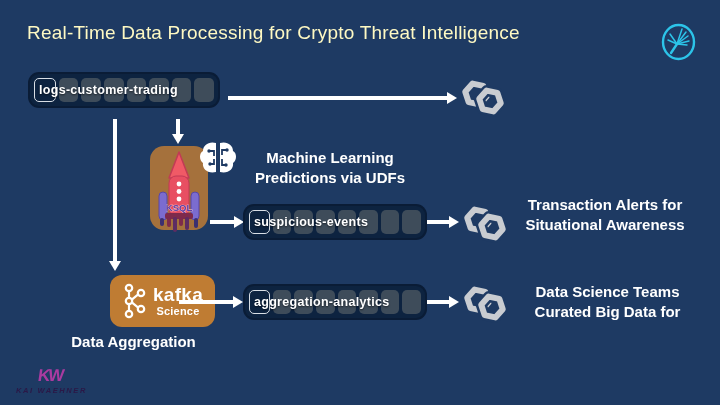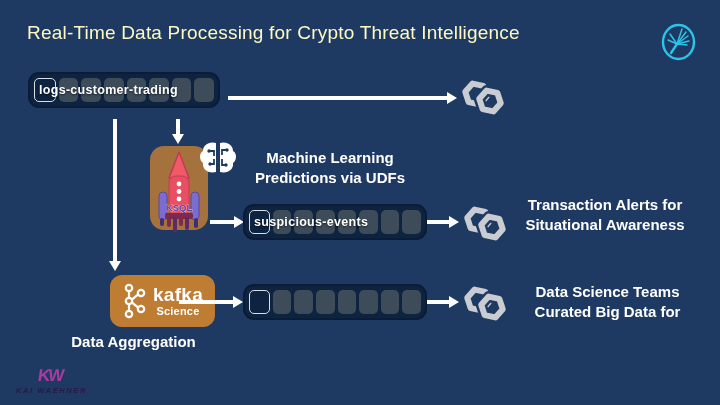--- a/index.html
+++ b/index.html
@@ -237,20 +237,21 @@
     <div class="segs">
         <div class="seg seg-first"></div>
         <div class="seg"></div>
         <div class="seg"></div>
         <div class="seg"></div>
         <div class="seg"></div>
         <div class="seg"></div>
         <div class="seg"></div>
         <div class="seg"></div>
       </div>
+    <span class="topic-label">aggregation-analytics</span>
   </div>
 
   <div class="arr-h" style="left:427px;top:300px;width:22px;"></div>
 
   <div style="position:absolute;left:461px;top:284px;">
     <svg width="48" height="40" viewBox="0 0 48 40">
       <g transform="translate(17,16) rotate(12)">
         <polygon points="-11,0 -5.5,-9.5 5.5,-9.5 11,0 5.5,9.5 -5.5,9.5" fill="none" stroke="#C9CCD1" stroke-width="6" stroke-linejoin="round"></polygon>
       </g>
       <g transform="translate(31,23) rotate(12)">

